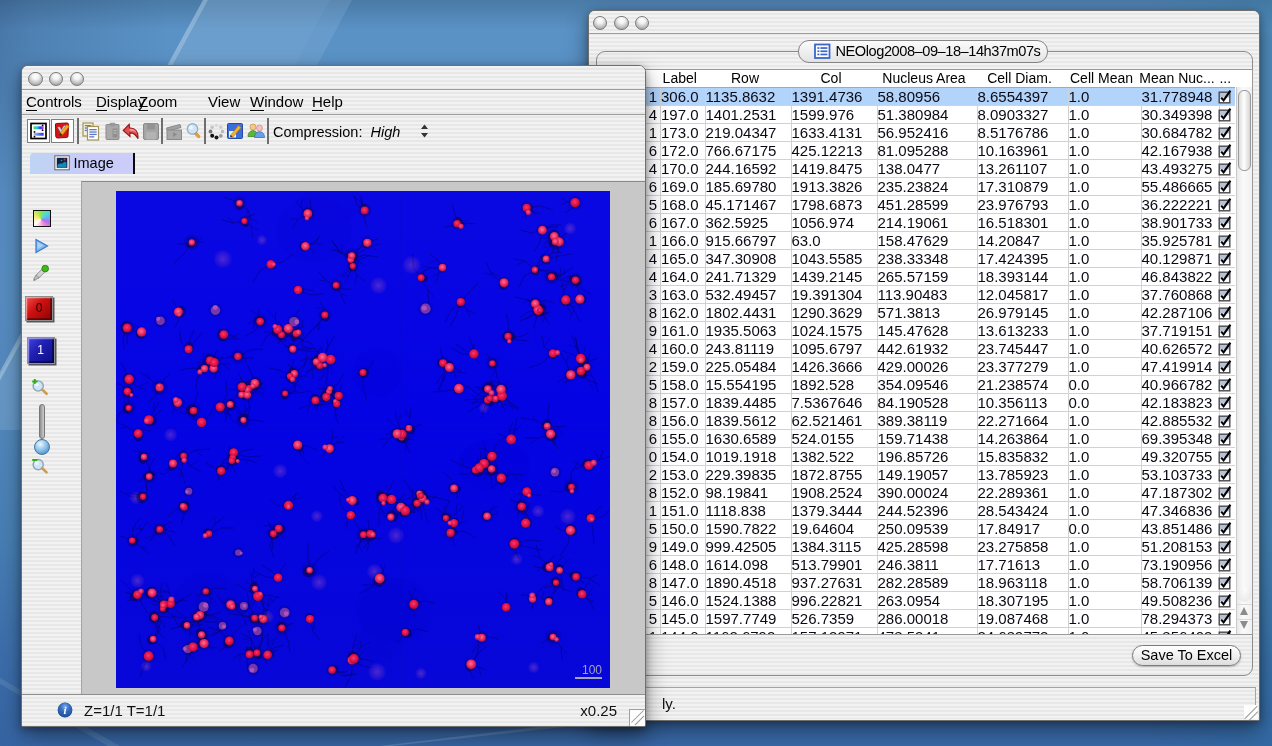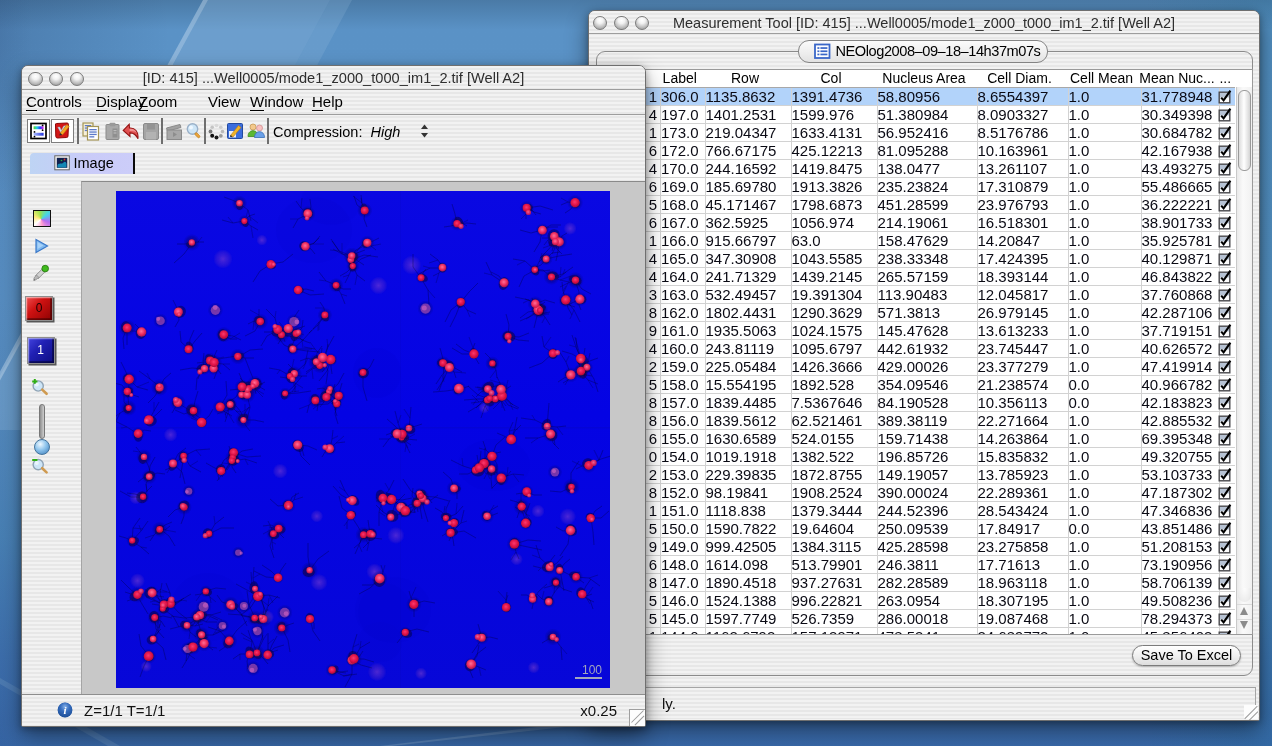--- a/index.html
+++ b/index.html
@@ -76,21 +76,20 @@
    <polygon points="203,0 208,0 -27,430 -32,430" fill="#d5e7f4" opacity="0.4"></polygon>
    <polygon points="0,684 0,678 120,746 108,746" fill="#cfe3f2" opacity="0.12"></polygon>
    <polygon points="380,746 392,746 700,712 700,707" fill="#cfe3f2" opacity="0.2"></polygon>
  </svg>
 
  <div id="w2" class="win pin">
   <div class="inner pin">
    <div class="tl" style="left:3.5px;top:4.5px"></div>
    <div class="tl" style="left:25px;top:4.5px"></div>
    <div class="tl" style="left:45.8px;top:4.5px"></div>
-   <div class="ttext" style="top:3.5px;font-size:14.5px;letter-spacing:0">Measurement Tool [ID: 415] ...Well0005/mode1_z000_t000_im1_2.tif [Well A2]</div>
    <div class="tbar-line"></div>
    <div id="tabpane"></div>
    <div id="tab2">
      <span class="ic"><svg width="17" height="17" viewBox="0 0 17 17">
        <rect x="1" y="1.5" width="14.5" height="13.5" fill="#fff" stroke="#3a67c8" stroke-width="1.8"></rect>
        <rect x="3.4" y="4.2" width="2" height="1.7" fill="#3a67c8"></rect>
             <rect x="6.4" y="4.2" width="7" height="1.7" fill="#3a67c8"></rect>
        <rect x="3.4" y="7.4" width="2" height="1.7" fill="#3a67c8"></rect>
             <rect x="6.4" y="7.4" width="7" height="1.7" fill="#3a67c8"></rect>
        <rect x="3.4" y="10.6" width="2" height="1.7" fill="#3a67c8"></rect>
@@ -595,21 +594,20 @@
       <div class="diagl" style="left:2px;top:10.5px;width:14px;height:1px"></div>
    </div>
   </div>
  </div>
 
  <div id="w1" class="win pin">
   <div class="inner pin">
    <div class="tl" style="left:6px;top:6px"></div>
    <div class="tl" style="left:26.8px;top:6px"></div>
    <div class="tl" style="left:47.8px;top:6px"></div>
-   <div class="ttext" style="top:4px;font-size:14.6px">[ID: 415] ...Well0005/mode1_z000_t000_im1_2.tif [Well A2]</div>
    <div id="menubar" class="pin">
      <span class="mi" style="left:4px"><u>C</u>ontrols</span>
      <span class="mi" style="left:74px"><u>D</u>isplay</span>
      <span class="mi" style="left:117px"><u>Z</u>oom</span>
      <span class="mi" style="left:186px">View</span>
      <span class="mi" style="left:228px"><u>W</u>indow</span>
      <span class="mi" style="left:290px"><u>H</u>elp</span>
    </div>
    <div id="toolbar">
      <div class="tbtn" style="left:4.5px">

